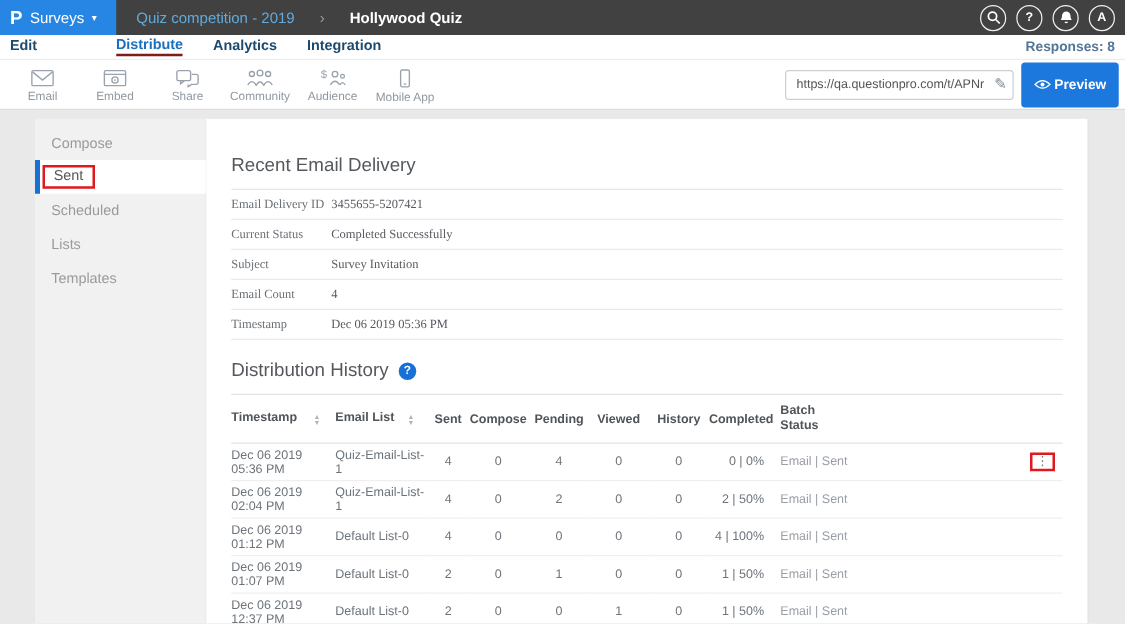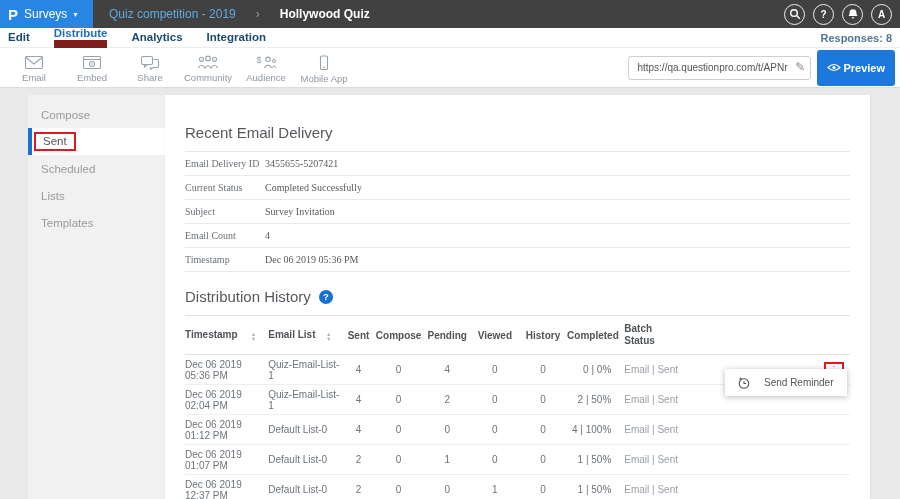--- a/index.html
+++ b/index.html
@@ -17,21 +17,21 @@
   .crumb-folder { color:#62aadc; }
   .crumb-sep { color:#9a9a9a; font-size:12px; }
   .crumb-survey { color:#fff; font-weight:700; }
   .top-actions { margin-left:auto; display:flex; align-items:center; gap:8px; padding-right:8px; }
   .circle-btn { width:21px; height:21px; border:1.4px solid #f0f0f0; border-radius:50%; display:flex; align-items:center; justify-content:center; color:#fff; font-size:10px; font-weight:700; cursor:pointer; background:transparent; }
   .upgrade-btn { background:#f9a400; color:#fff; border:none; border-radius:11px; height:20px; padding:0 13px; font-size:10.5px; font-weight:700; font-family:inherit; cursor:pointer; }
 
   
   .tabs-row { position:absolute; top:28px; left:0; width:900px; height:20px; background:#fff; display:flex; align-items:center; padding:0 8px; gap:24px; border-bottom:1px solid #e8eef3; }
   .tab { font-size:11.5px; font-weight:700; color:#1c4a6e; cursor:pointer; position:relative; padding-bottom:1px; }
-  .tab.active { color:#1a6fc0; border-bottom:8px solid #7f1d1d; }
+  .tab.active { color:#1a6fc0; border-bottom:2px solid #7f1d1d;margin-left:39px; }
   .responses { margin-left:auto; font-size:11px; font-weight:700; color:#527698; cursor:pointer; }
 
   
   .toolbar { position:absolute; top:48px; left:0; width:900px; height:40px; background:#fff; border-bottom:1px solid #dcdcdc; display:flex; align-items:center; padding:0 5px 0 10px; }
   .tool-items { display:flex; gap:10px; }
   .tool-item { min-width:48px; display:flex; flex-direction:column; align-items:center; justify-content:center; gap:2px; cursor:pointer; padding-top:3px; }
   .tool-item svg { display:block; }
   .tool-label { font-size:9.5px; color:#8f98a3; }
   .tool-right { margin-left:auto; display:flex; align-items:center; gap:6px; }
   .url-box { position:relative; width:183px; height:24px; }
@@ -332,22 +332,14 @@
           <td class="ctr">1</td>
           <td class="ctr">0</td>
           <td class="rgt">1 | 50%</td>
           <td class="batch-cell">Email | Sent</td>
           <td></td>
         </tr>
       </tbody>
     </table>
   </main>
 
-  <div class="popup">
-    <svg width="14" height="14" viewBox="0 0 14 14">
-      <circle cx="7" cy="7.5" r="4.8" fill="none" stroke="#555" stroke-width="1.1"></circle>
-      <path d="M7 5.2 V7.5 H9.2" fill="none" stroke="#555" stroke-width="1.1"></path>
-      <path d="M2.1 3.8 L3.4 1.2 L5.3 3.1 Z" fill="#555" stroke="none"></path>
-    </svg>
-    <span class="popup-label">Send Reminder</span>
-  </div>
 
 </div>
 
 </body></html>

